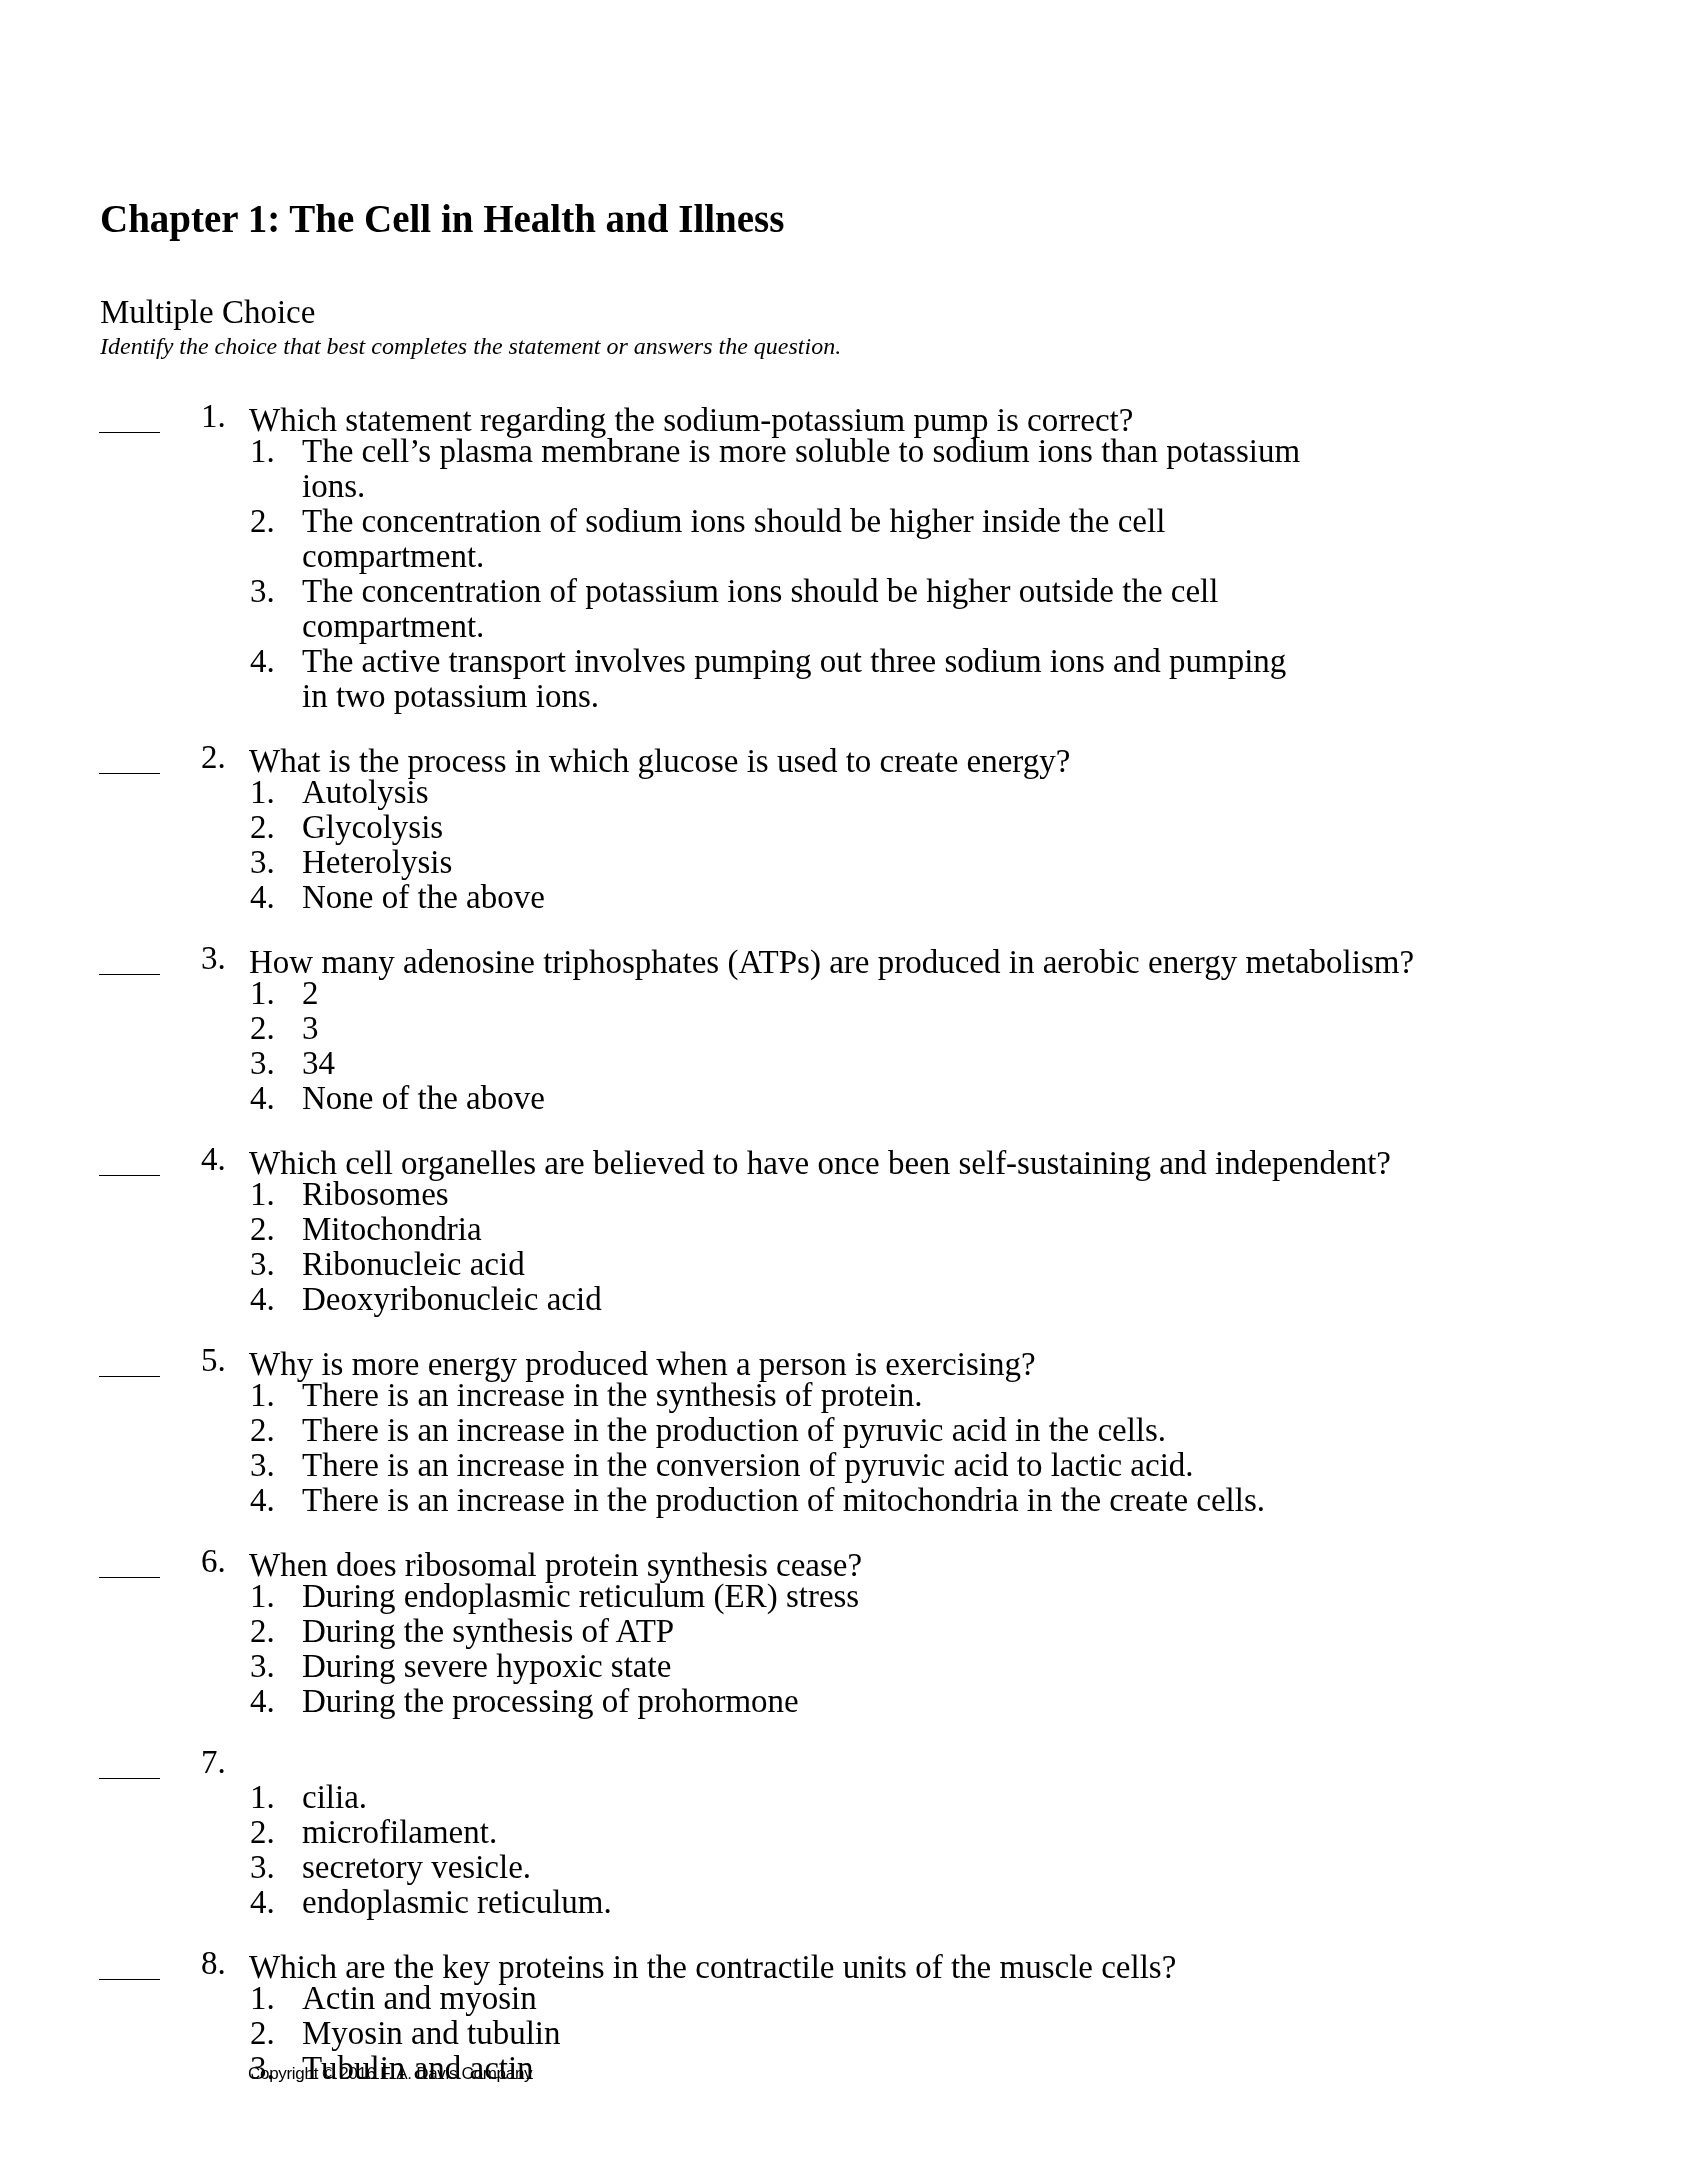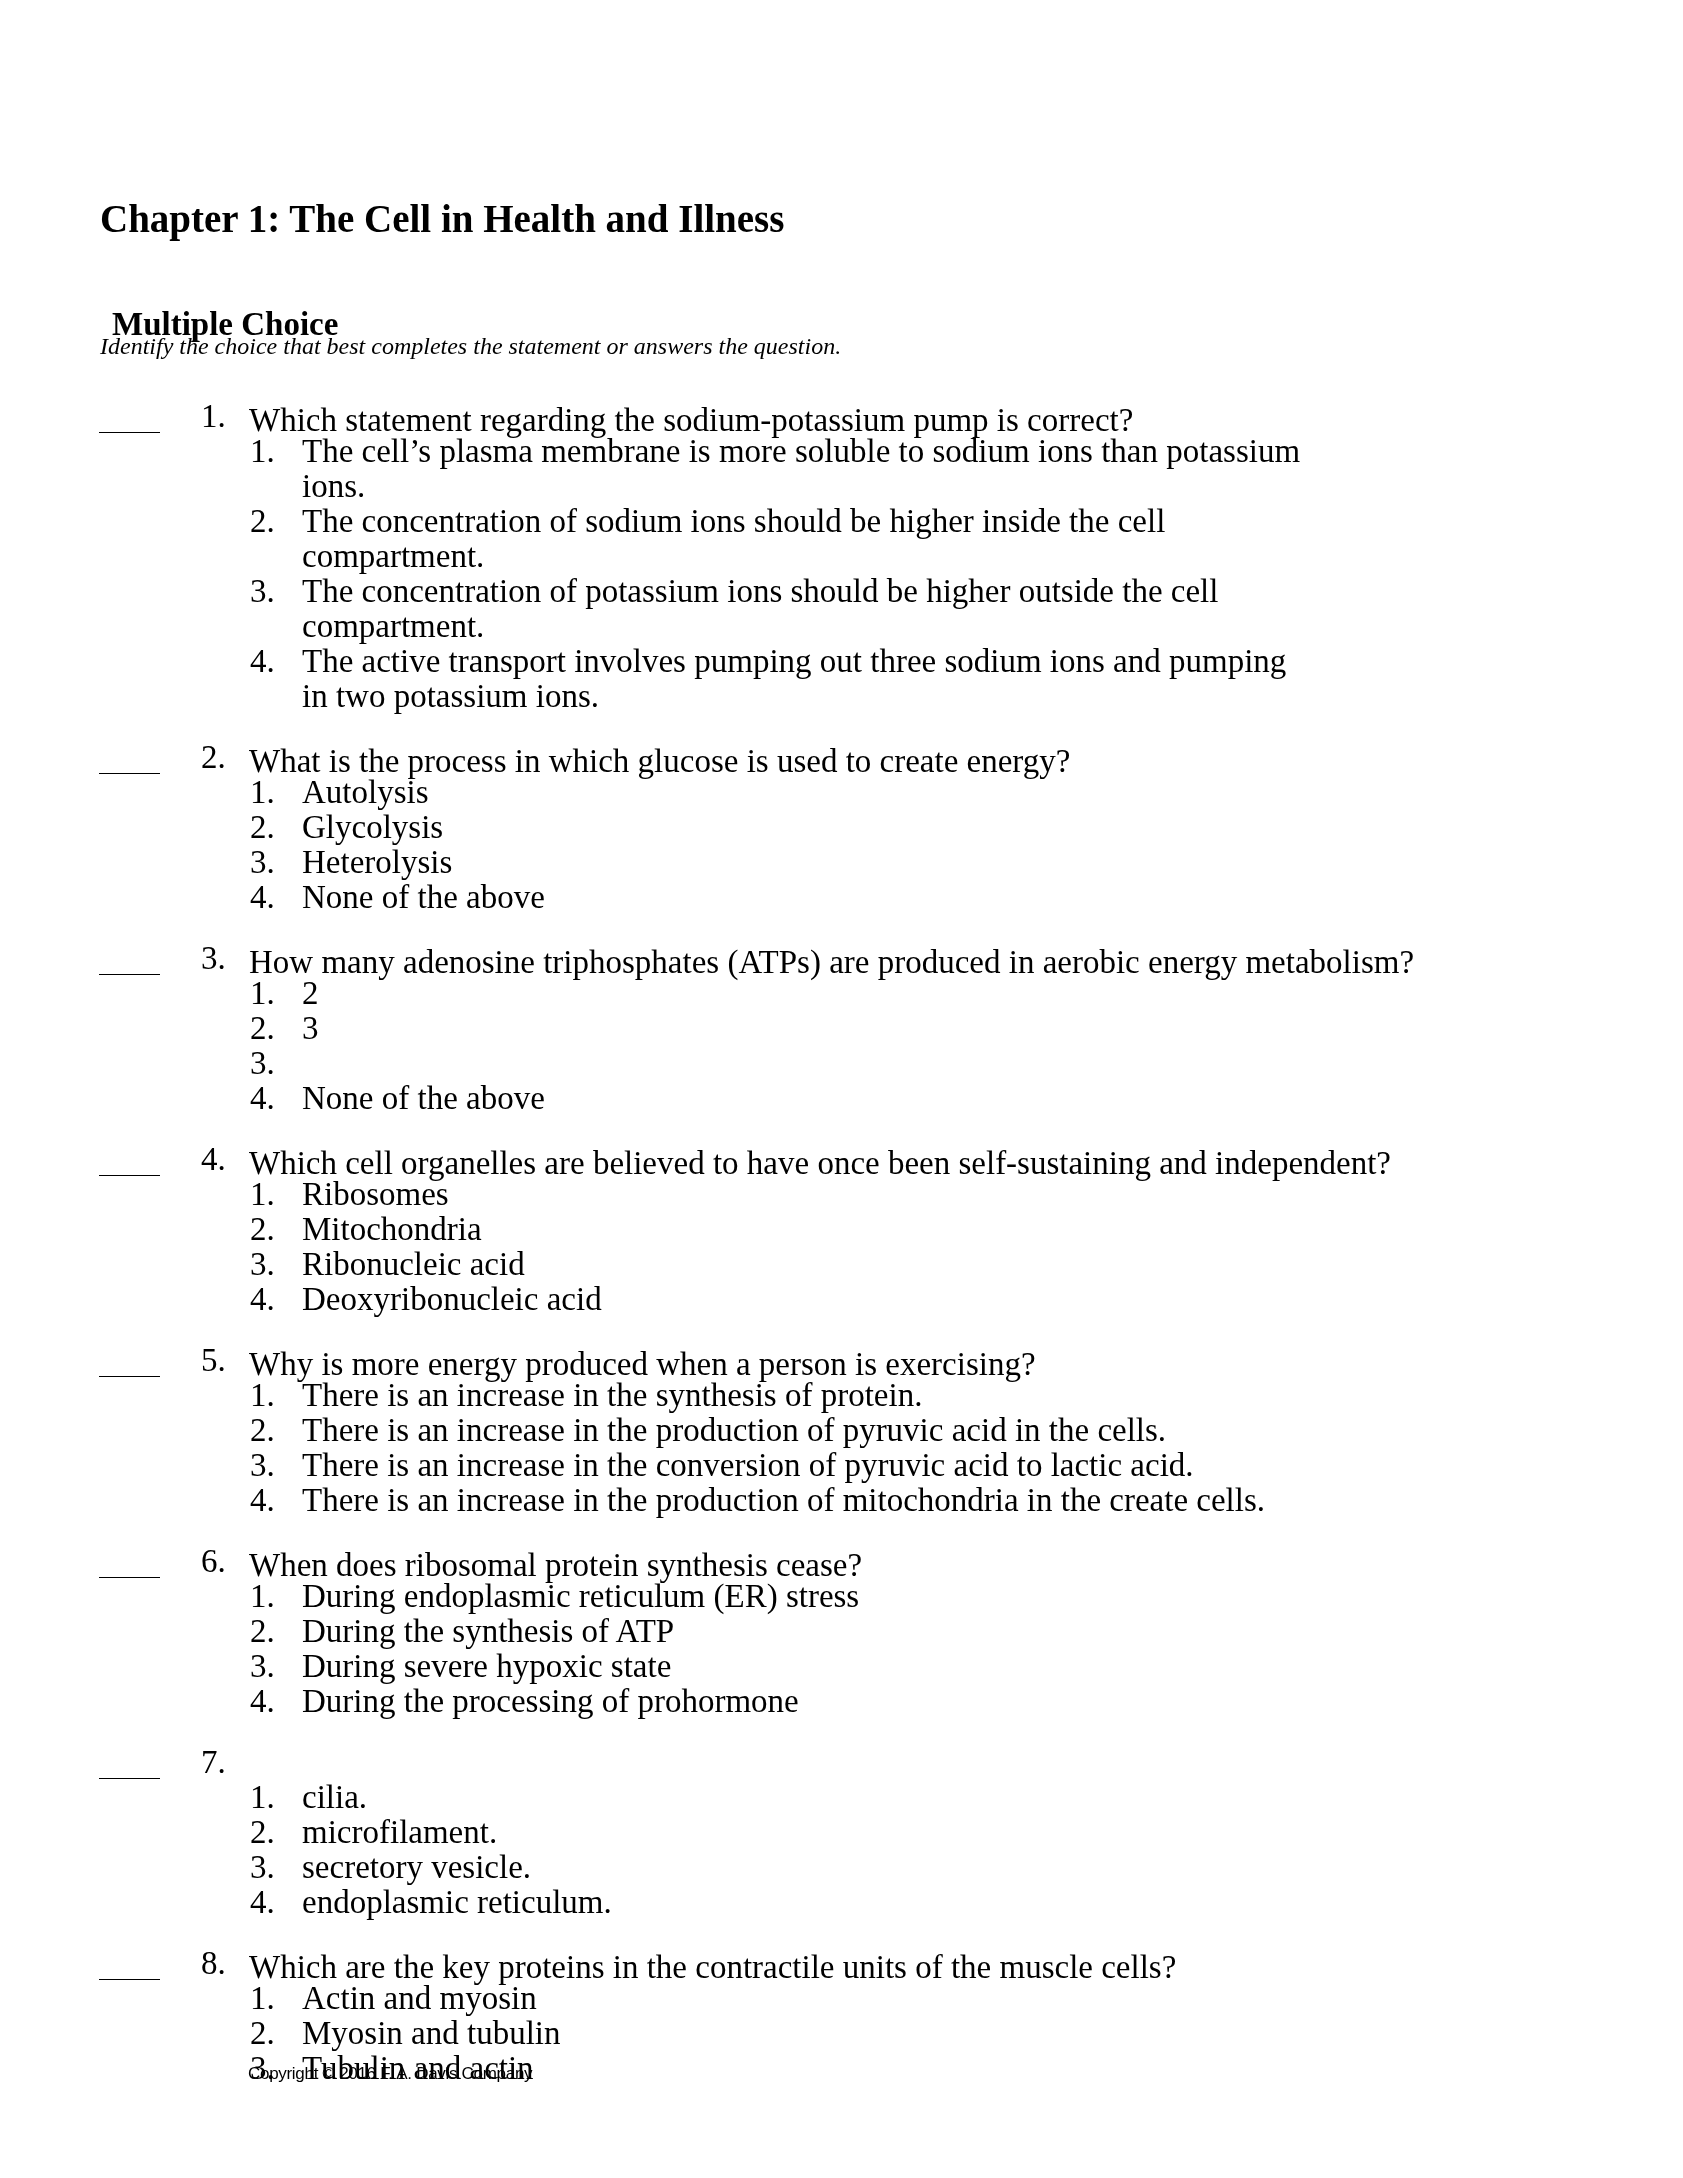--- a/index.html
+++ b/index.html
@@ -30,23 +30,23 @@
     font-weight: bold;
     white-space: nowrap;
     margin: 0;
   }
   .section-heading {
     position: absolute;
     left: 100px;
     top: 295px;
     font-size: 33px;
     line-height: 35px;
-    font-weight: bold;
-    white-space: nowrap;
-    margin: 12px;
+    font-weight: normal;
+    white-space: nowrap;
+    margin: 0;
   }
   .instructions {
     position: absolute;
     left: 100px;
     top: 329px;
     font-size: 24px;
     line-height: 35px;
     font-style: italic;
     white-space: nowrap;
     margin: 0;
@@ -190,20 +190,21 @@
           <li class="option">
         <span class="opt-num">1.</span>
         <span class="opt-text">2</span>
       </li>
           <li class="option">
         <span class="opt-num">2.</span>
         <span class="opt-text">3</span>
       </li>
           <li class="option">
         <span class="opt-num">3.</span>
+        <span class="opt-text">34</span>
       </li>
           <li class="option">
         <span class="opt-num">4.</span>
         <span class="opt-text">None of the above</span>
       </li>
         </ul>
       </div>
       <div class="question">
         <div class="q-row">
           <span class="answer-blank" title="____"></span>

